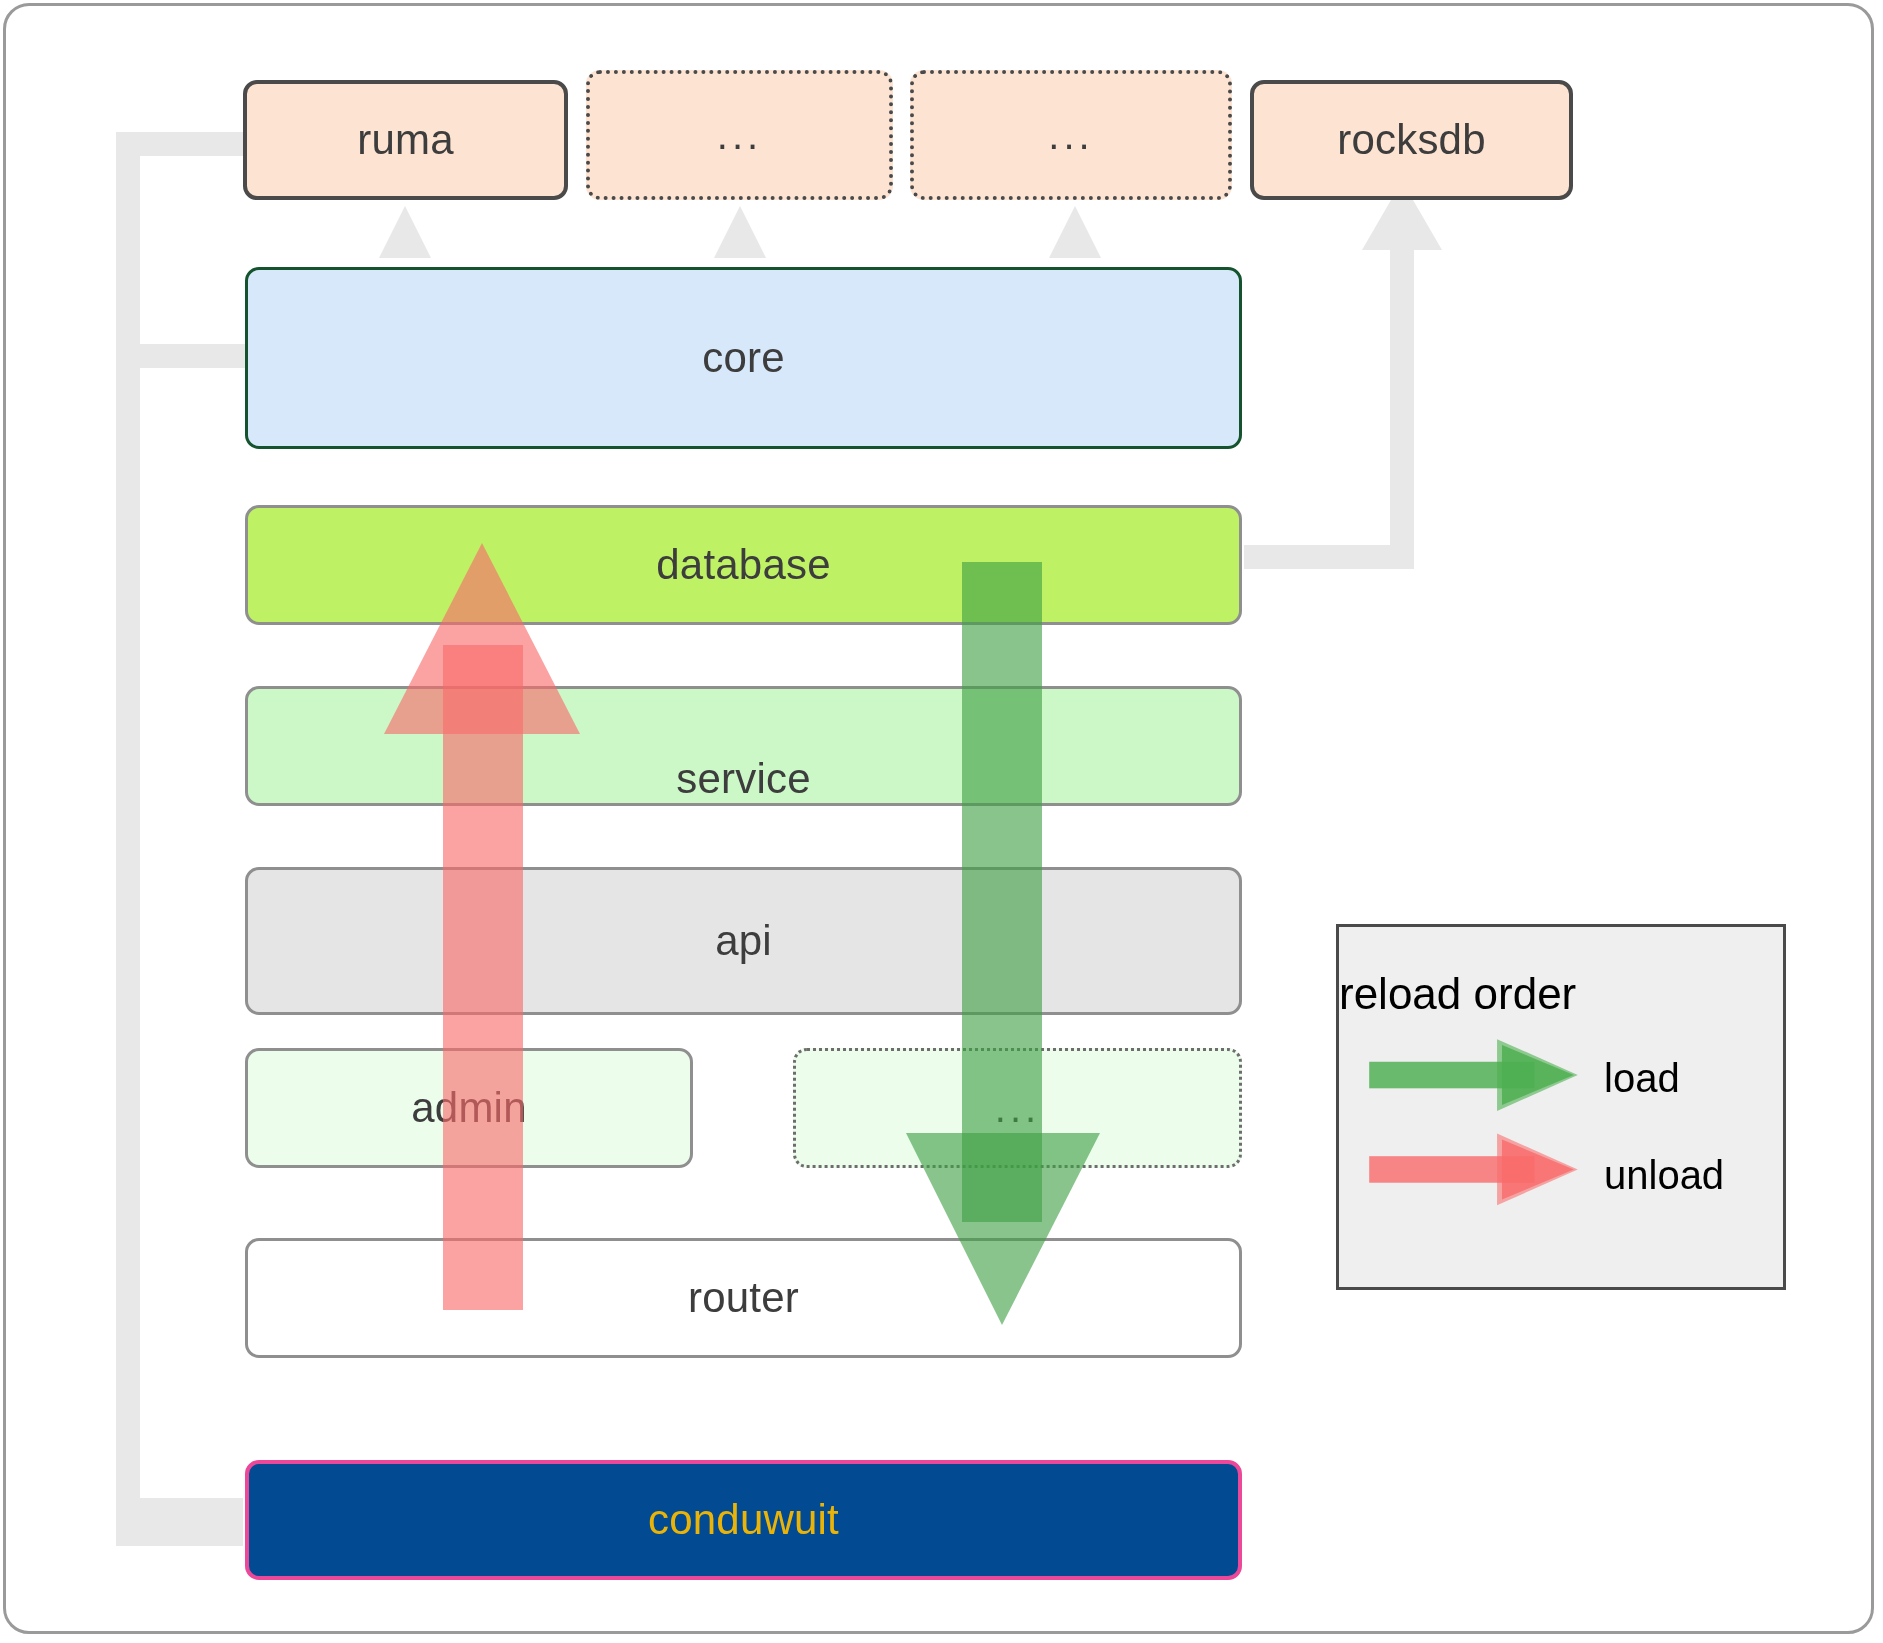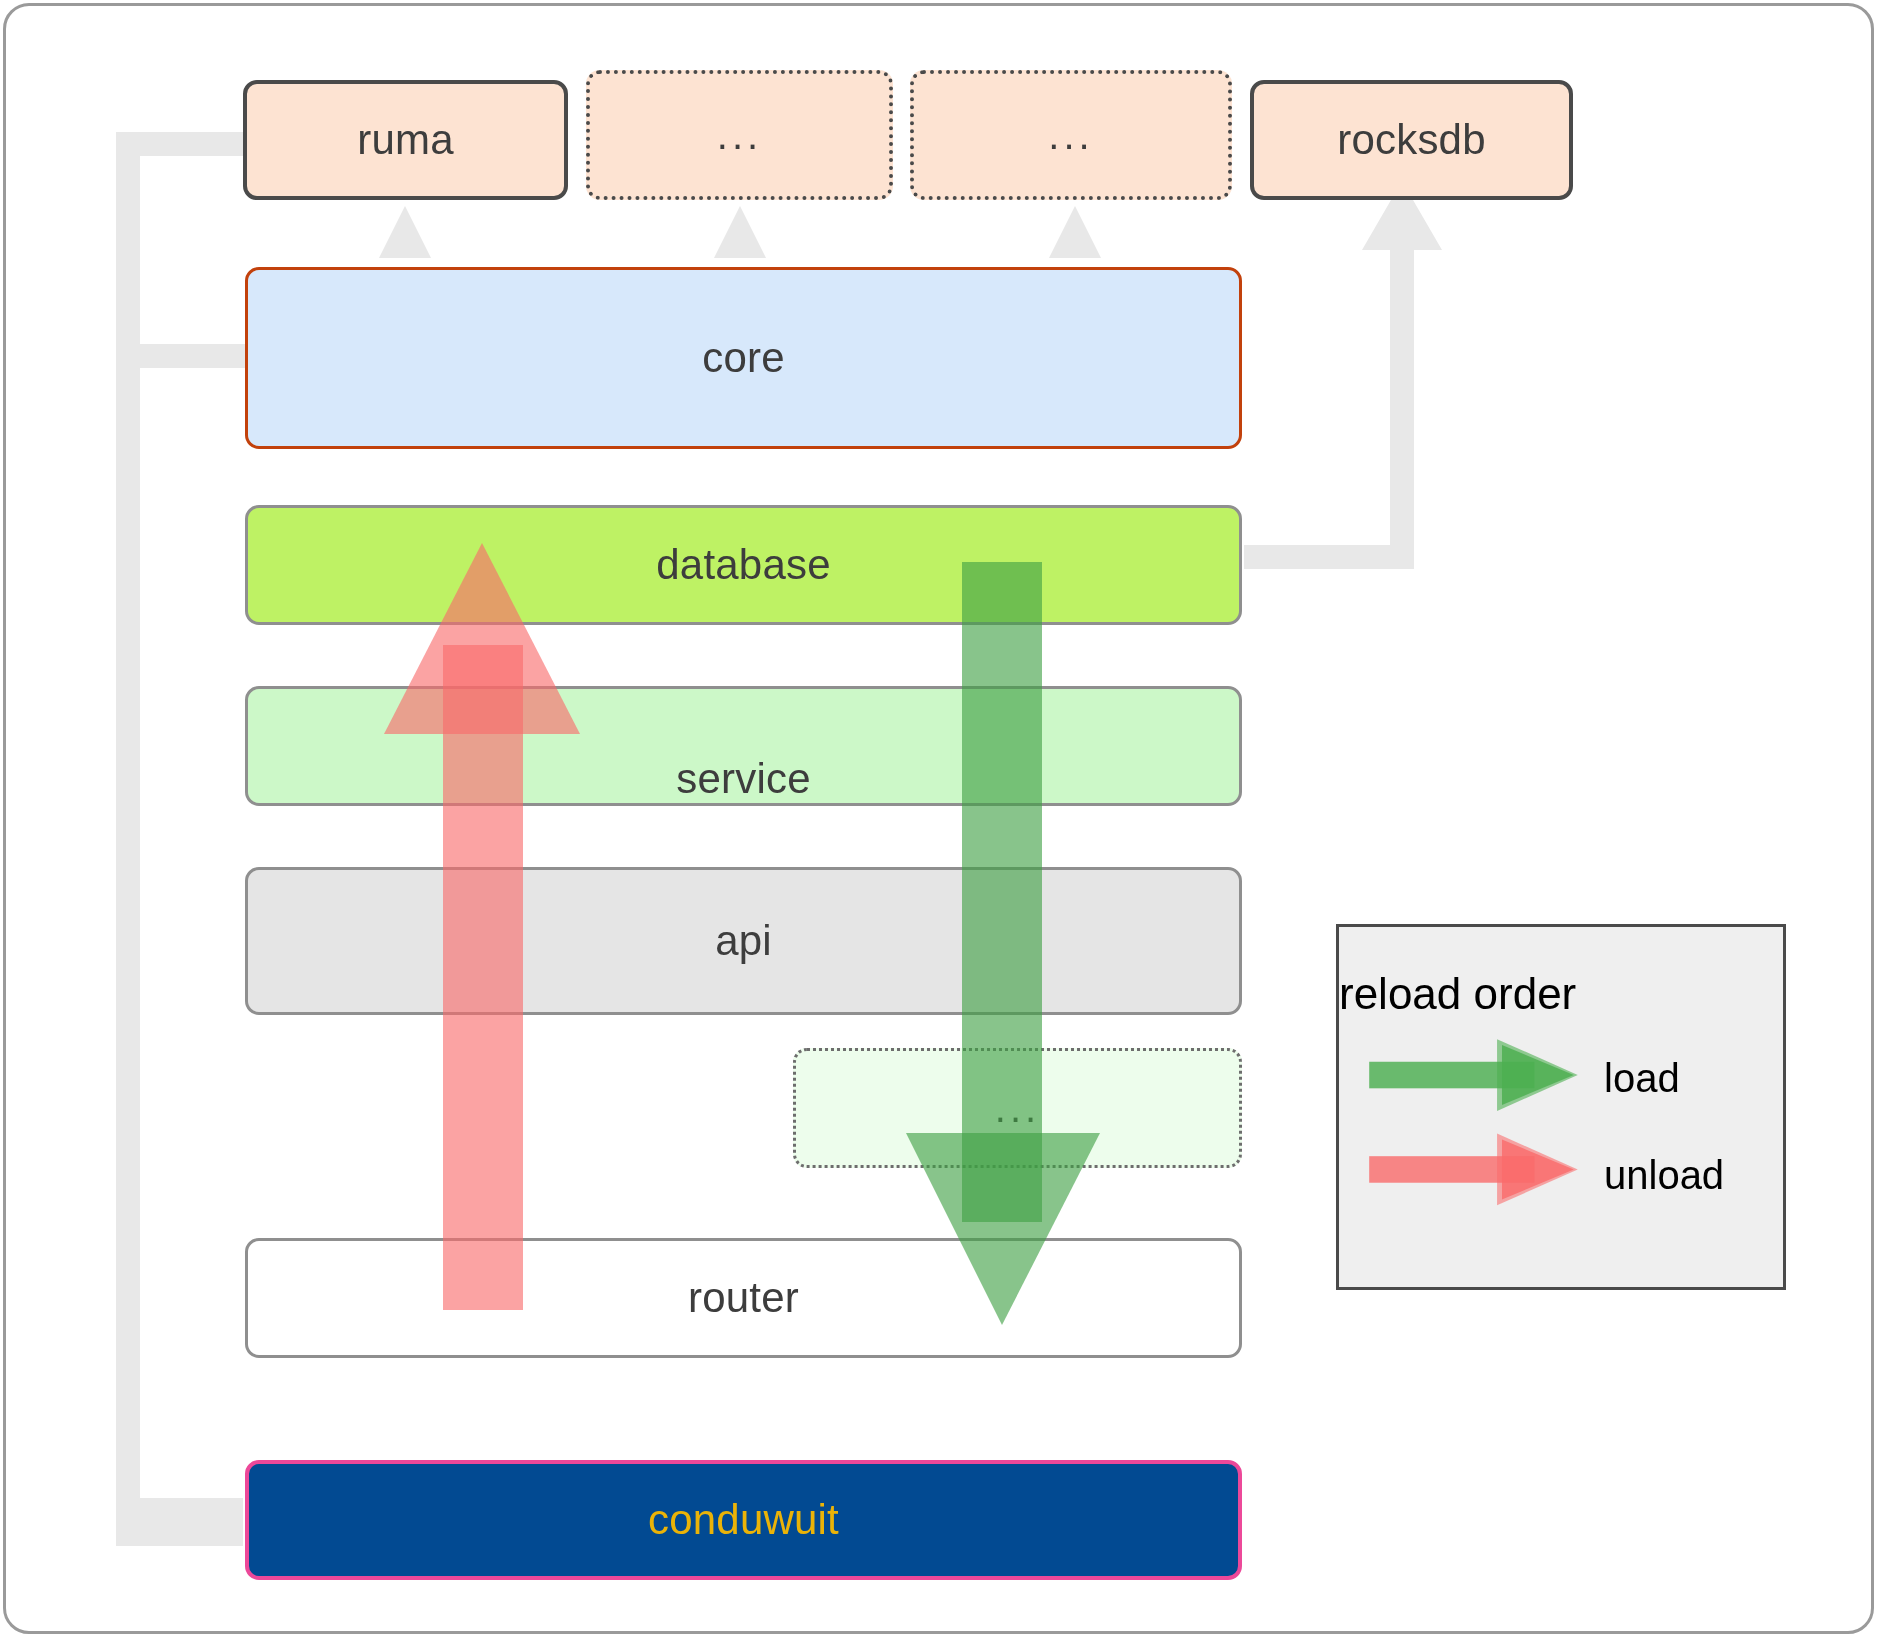--- a/index.html
+++ b/index.html
@@ -43,21 +43,21 @@
     background: #fde3d2;
     border: 4px solid #4a4a4a;
     justify-content: center;
   }
   .box.dep-dotted {
     background: #fde3d2;
     border: 4px dotted #4a4a4a;
   }
   .box.core {
     background: #d7e8fb;
-    border: 3px solid #c2410c;
+    border: 3px solid #14532d;
   }
   .box.layer {
     border: 3px solid #8f8f8f;
   }
   .box.plain {
     background: #ffffff;
     border: 3px solid #8f8f8f;
   }
   .box.layer-dotted {
     border: 3px dotted #6d6d6d;
@@ -153,20 +153,23 @@
   </div>
 
   <div class="box layer" style="left:245px; top:686px; width:997px; height:120px; background:#ccf8c8;align-items:flex-end;">
     <span>service</span>
   </div>
 
   <div class="box layer" style="left:245px; top:867px; width:997px; height:148px; background:#e5e5e5;">
     <span>api</span>
   </div>
 
+  <div class="box layer" style="left:245px; top:1048px; width:448px; height:120px; background:#edfdec;">
+    <span>admin</span>
+  </div>
 
   <div class="box layer-dotted" style="left:793px; top:1048px; width:449px; height:120px; background:#edfdec;">
     <span class="ellipsis">...</span>
   </div>
 
   <div class="box plain" style="left:245px; top:1238px; width:997px; height:120px;">
     <span>router</span>
   </div>
 
   <div class="box app" style="left:245px; top:1460px; width:997px; height:120px;">

